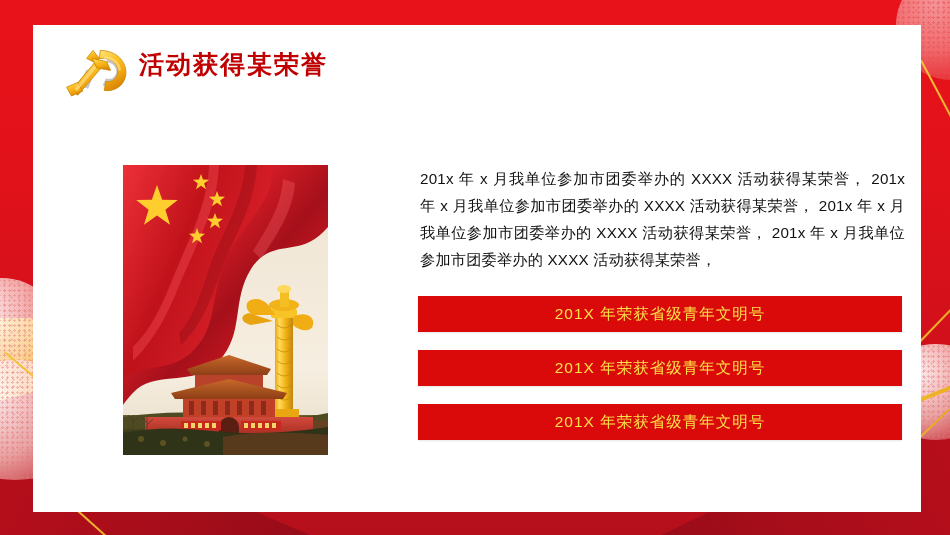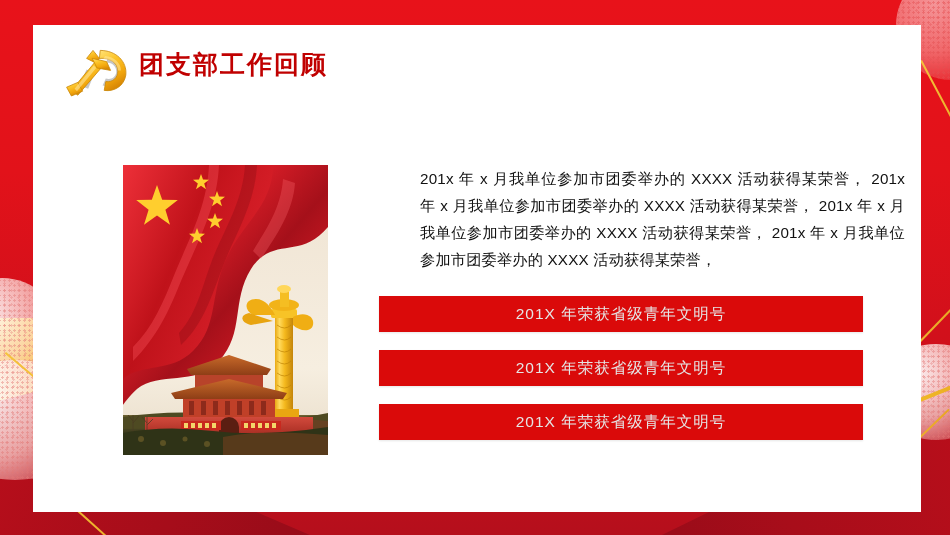--- a/index.html
+++ b/index.html
@@ -102,23 +102,23 @@
     text-align:justify; text-justify:inter-character;
     letter-spacing:0.2px;
     margin-left:32px;
   }
 
   .btn-list { position:absolute; left:346px; top:271px; width:484px; }
   .btn {
     width:484px; height:36px; margin-bottom:18px;
     background:#DA0A0A;
     display:flex; align-items:center; justify-content:center;
-    color:#e5e5e5; font-size:15.5px; letter-spacing:1px;
+    color:#fde047; font-size:15.5px; letter-spacing:1px;
     box-shadow:0 1px 2px rgba(0,0,0,.10);
-    cursor:pointer; user-select:none;
+    cursor:pointer; user-select:none;margin-left:39px;
   }
   .btn:last-child { margin-bottom:0; }
 </style>
 </head>
 <body>
 
 <div id="bg">
   <div class="bg-base"></div>
   <div class="bg-wedge-bl"></div>
   <div class="bg-wedge-br"></div>
@@ -169,21 +169,21 @@
           <path d="M40 16 L58 20 L63 31 L46 28 Z" fill="url(#gold)" stroke="#C98706" stroke-width="1"></path>
 
           <path d="M8 52 L22 46 L28 57 L14 63 Z" fill="url(#gold)" stroke="#C98706" stroke-width="1"></path>
 
           <path d="M18 54 L42 25 L45 28 L21 57 Z" fill="#FFE9A8" opacity=".55"></path>
           <path d="M56 13 C68 14 76 22 76 31 L72 31 C72 22 64 17 54 17 Z" fill="#FFE9A8" opacity=".5"></path>
         </g>
       </svg>
     </div>
 
-    <div class="title">团支部工作回顾</div>
+    <div class="title">活动获得某荣誉</div>
   </div>
 
   <div class="photo">
     <svg viewBox="0 0 205 290" preserveAspectRatio="none" xmlns="http://www.w3.org/2000/svg">
       <defs>
         <linearGradient id="flagA" x1="0" y1="0" x2="1" y2="1">
           <stop offset="0%" stop-color="#C9131A"></stop>
           <stop offset="30%" stop-color="#E3202A"></stop>
           <stop offset="55%" stop-color="#A5101A"></stop>
           <stop offset="80%" stop-color="#DB1C26"></stop>

